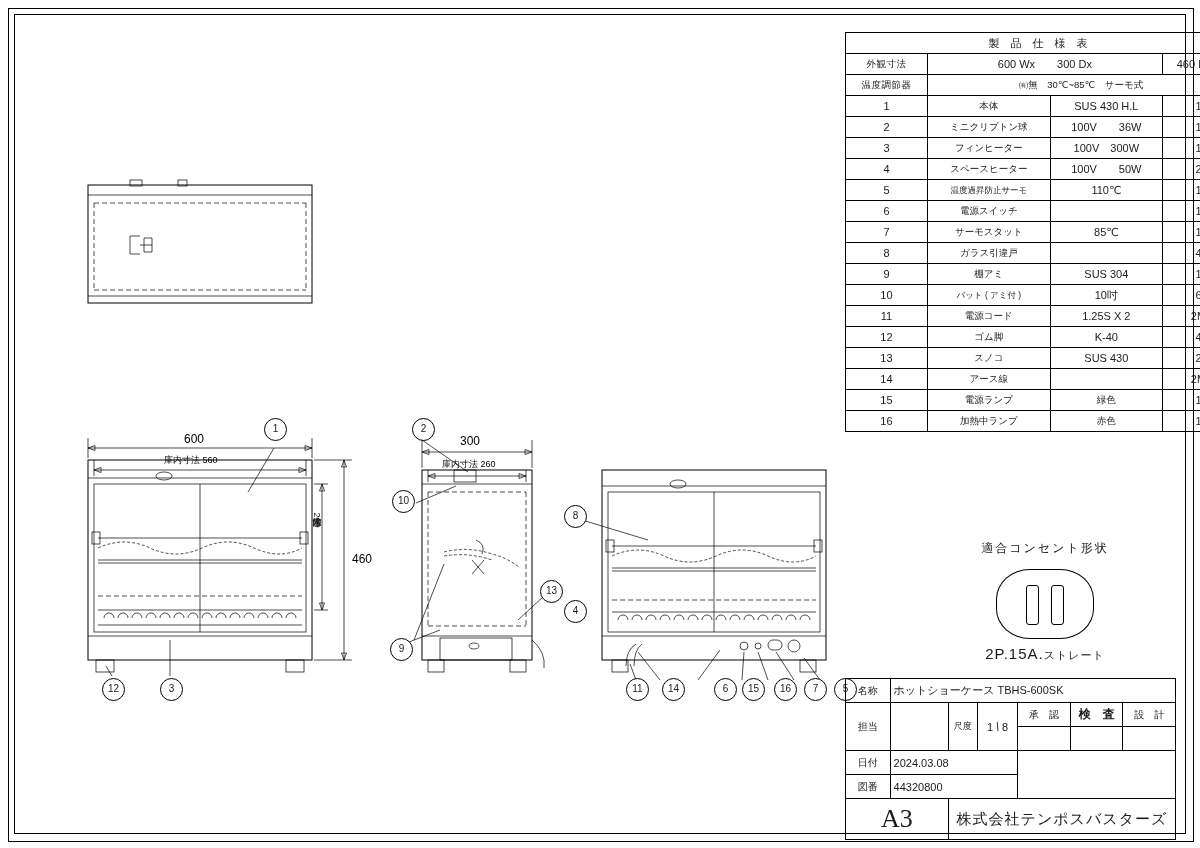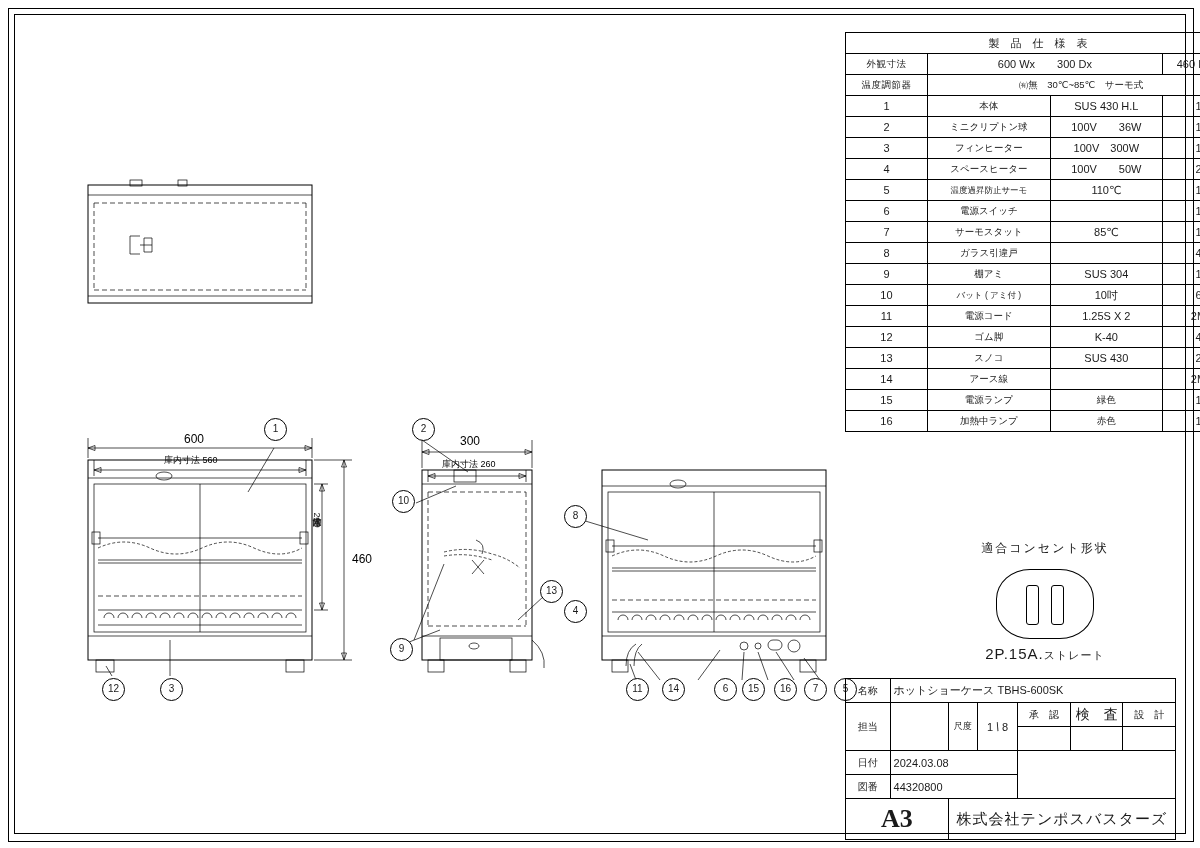--- a/index.html
+++ b/index.html
@@ -343,36 +343,36 @@
     <tr>
       <td class="tb-lab" rowspan="2">担当</td>
       <td rowspan="2" style="width:52px;"></td>
       <td style="width:22px;text-align:center;font-size:9px;" rowspan="2">尺度</td>
       <td style="width:34px;text-align:center;" rowspan="2">
         <span style="font-size:11px;">1</span>
         <span style="display:inline-block;transform:rotate(-20deg);font-size:12px;">/</span>
         <span style="font-size:11px;">8</span>
       </td>
       <td style="width:46px;text-align:center;font-size:10px;">承　認</td>
-      <td style="width:46px;text-align:center;font-size:14px;">検　査</td>
+      <td style="width:46px;text-align:center;font-size:12px;font-weight:bold;">検　査</td>
       <td style="width:46px;text-align:center;font-size:10px;">設　計</td>
     </tr>
     <tr>
       <td></td>
       <td></td>
       <td></td>
     </tr>
     <tr>
       <td class="tb-lab">日付</td>
       <td colspan="3" class="tb-val">2024.03.08</td>
       <td colspan="3" rowspan="2"></td>
     </tr>
     <tr>
       <td class="tb-lab">図番</td>
       <td colspan="3" class="tb-val">44320800</td>
     </tr>
     <tr>
-      <td class="a3" colspan="2" style="height:38px;font-weight:bold;">A3</td>
+      <td class="a3" colspan="2" style="height:38px;">A3</td>
       <td class="company" colspan="5">株式会社テンポスバスターズ</td>
     </tr>
   </tbody>
     </table>
 </div>
 
 </body></html>

